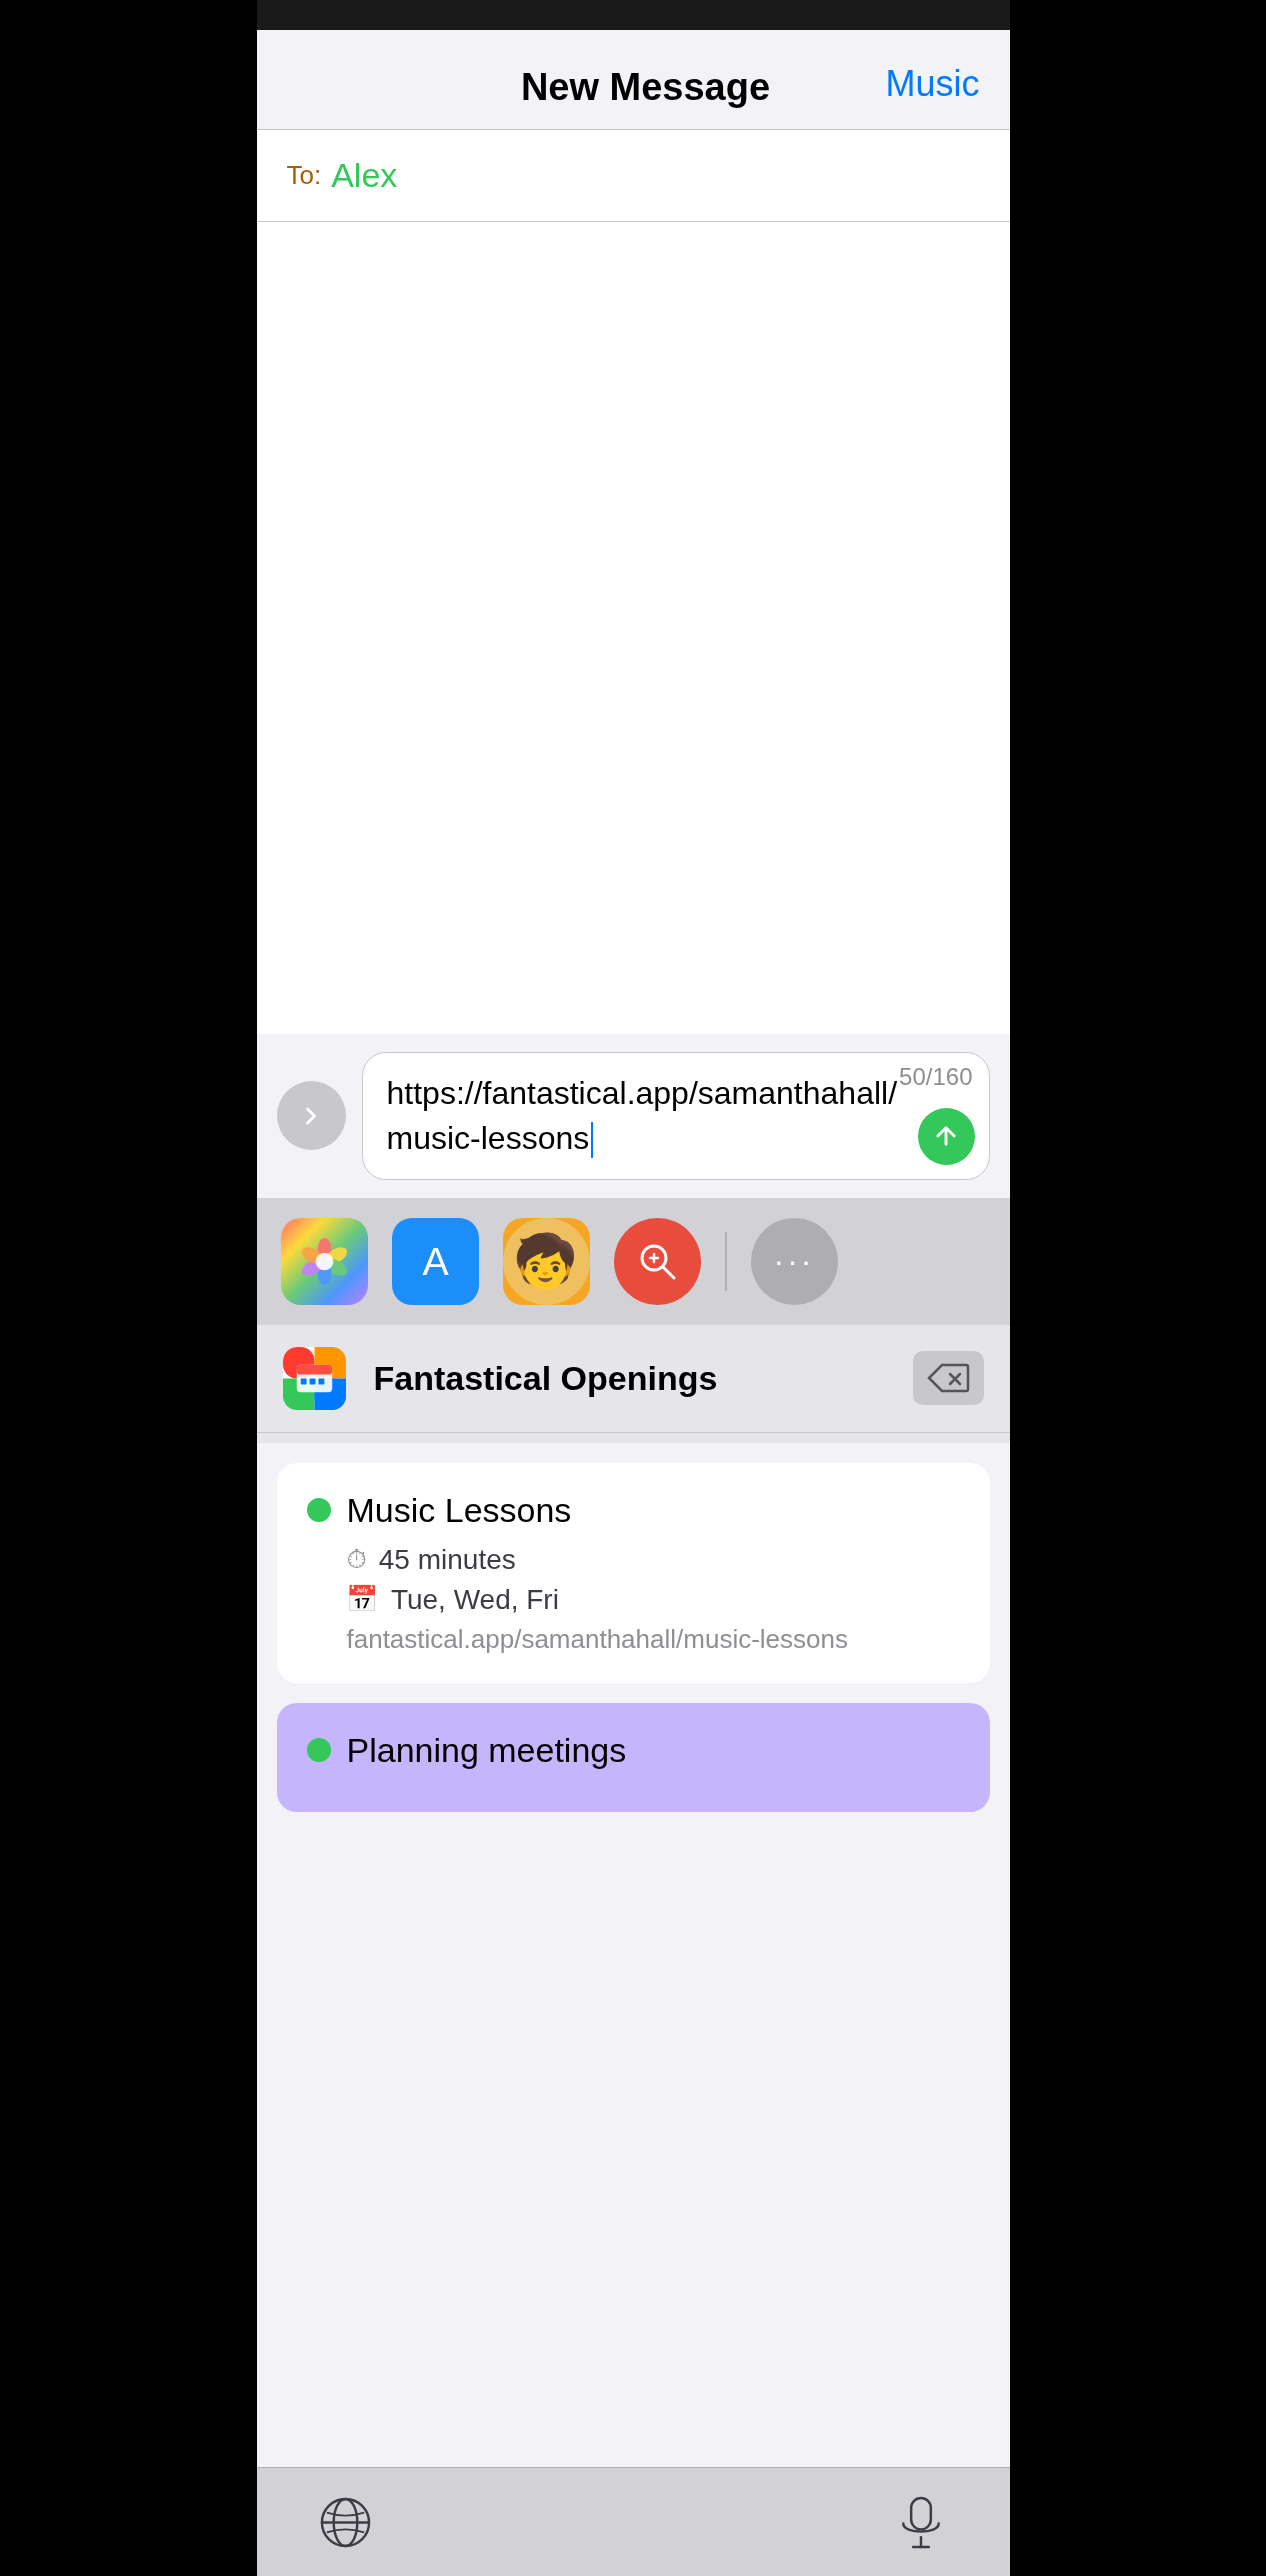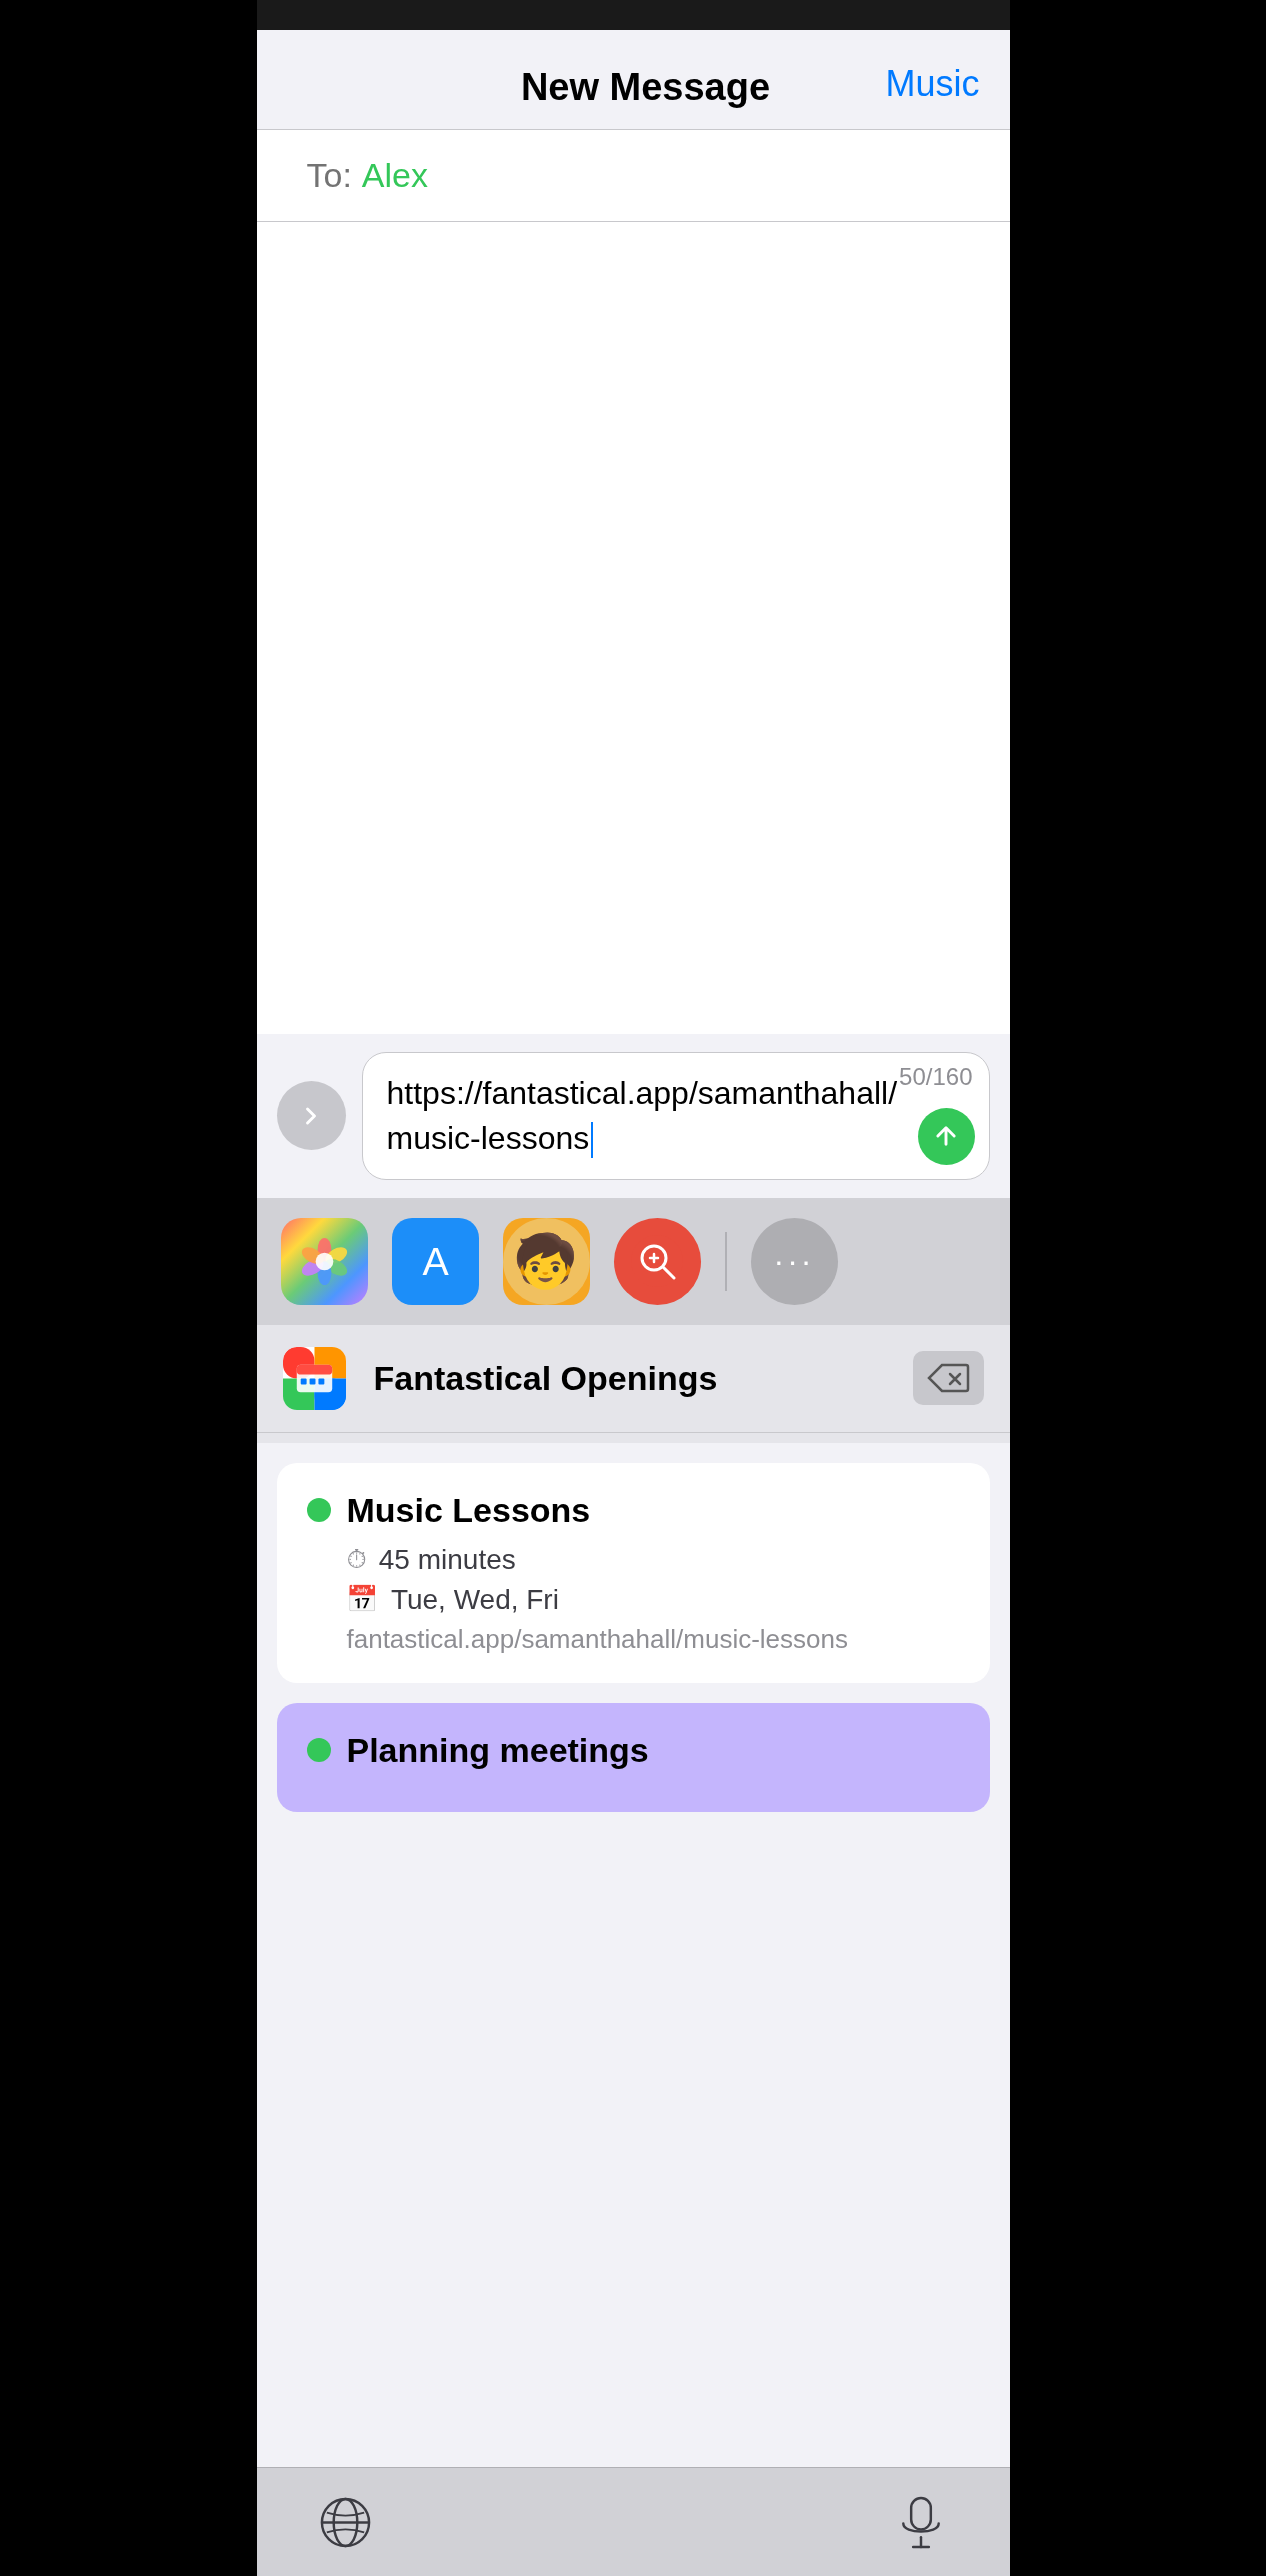--- a/index.html
+++ b/index.html
@@ -63,24 +63,23 @@
     
     .to-field {
       background: #fff;
       padding: 26px 30px;
       border-bottom: 1px solid #c8c8cc;
       display: flex;
       align-items: center;
     }
 
     .to-label {
-      font-size: 34px;
-      color: #737373;
+      font-size: 26px;
+      color: #a16207;
       margin-right: 10px;
-      margin-left: 20px;
     }
 
     .to-recipient {
       font-size: 34px;
       color: #34c759;
     }
 
     
     .message-body {
       background: #fff;
@@ -280,21 +279,21 @@
     .green-dot {
       width: 24px;
       height: 24px;
       border-radius: 50%;
       background: #34c759;
       flex-shrink: 0;
     }
 
     .calendar-item-title {
       font-size: 34px;
-      font-weight: 700;
+      font-weight: 400;
       color: #000;
     }
 
     .calendar-item-detail {
       display: flex;
       align-items: center;
       gap: 12px;
       margin-bottom: 8px;
       padding-left: 40px;
     }

